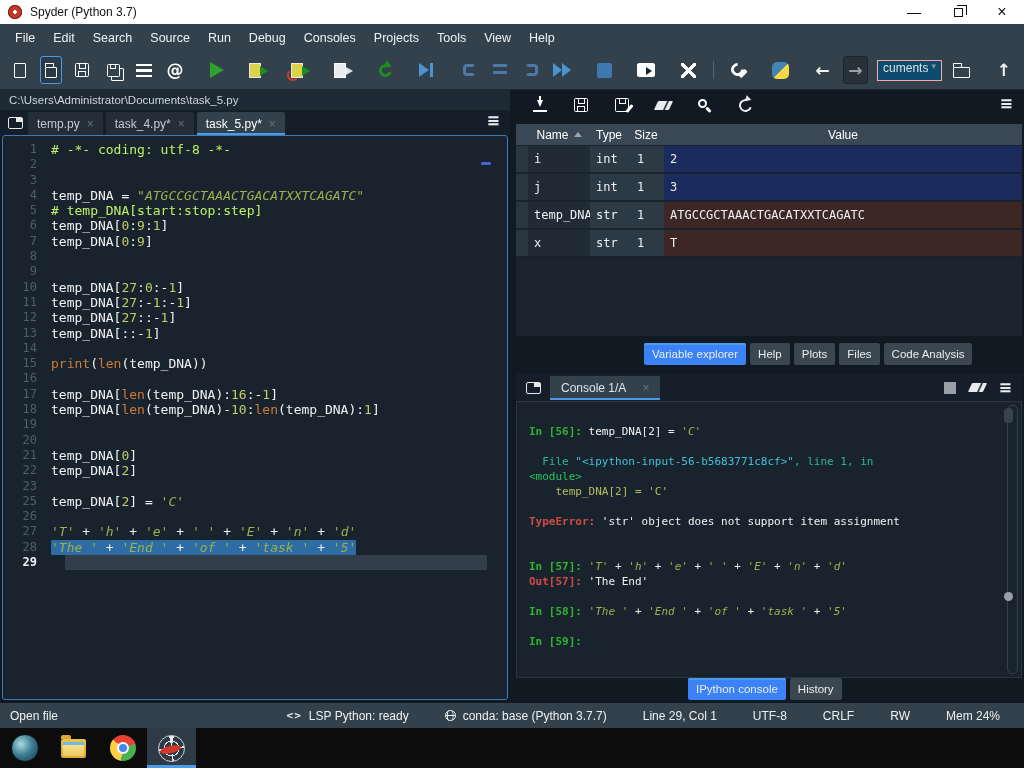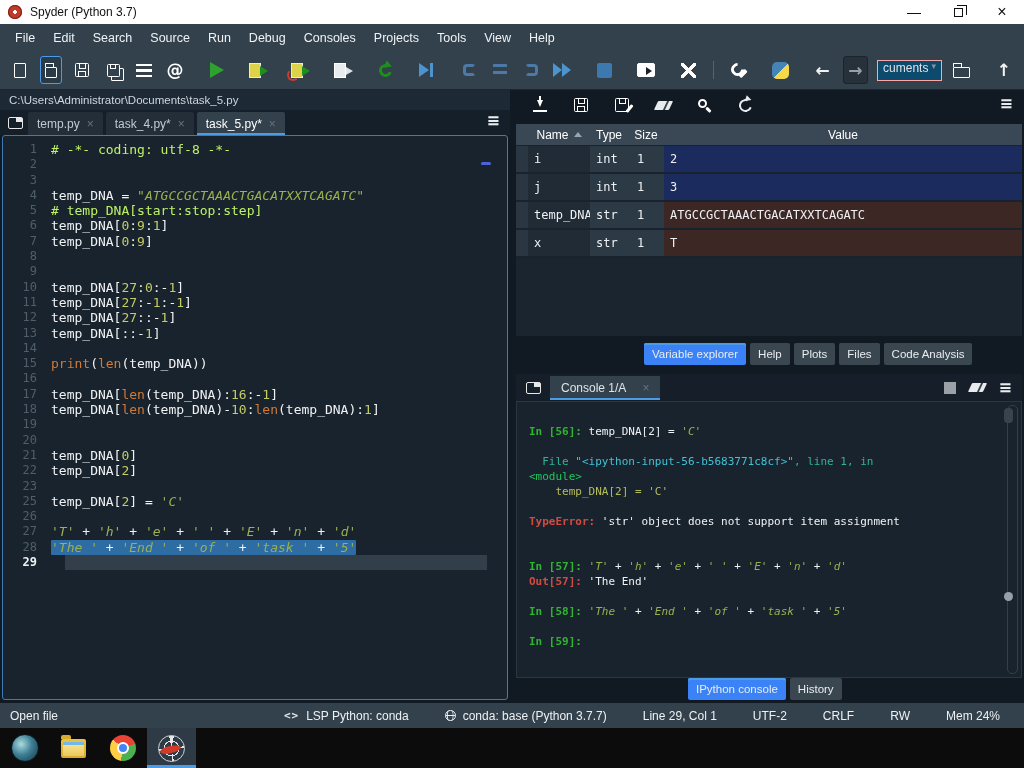--- a/index.html
+++ b/index.html
@@ -441,31 +441,31 @@
         <span class="ptab">History</span>
       </div>
   </div>
 </div>
 
 <div id="statusbar">
   <span>Open file</span>
   <span id="sb-items">
       <span class="sb-item">
         <span class="i-lsp">&lt;&gt;</span>
-        <span>LSP Python: conda</span>
+        <span>LSP Python: ready</span>
       </span>
       <span class="sb-item">
         <span class="i-globe"></span>
         <span>conda: base (Python 3.7.7)</span>
       </span>
       <span class="sb-item">
         <span>Line 29, Col 1</span>
       </span>
       <span class="sb-item">
-        <span>UTF-2</span>
+        <span>UTF-8</span>
       </span>
       <span class="sb-item">
         <span>CRLF</span>
       </span>
       <span class="sb-item">
         <span>RW</span>
       </span>
       <span class="sb-item">
         <span>Mem 24%</span>
       </span>

